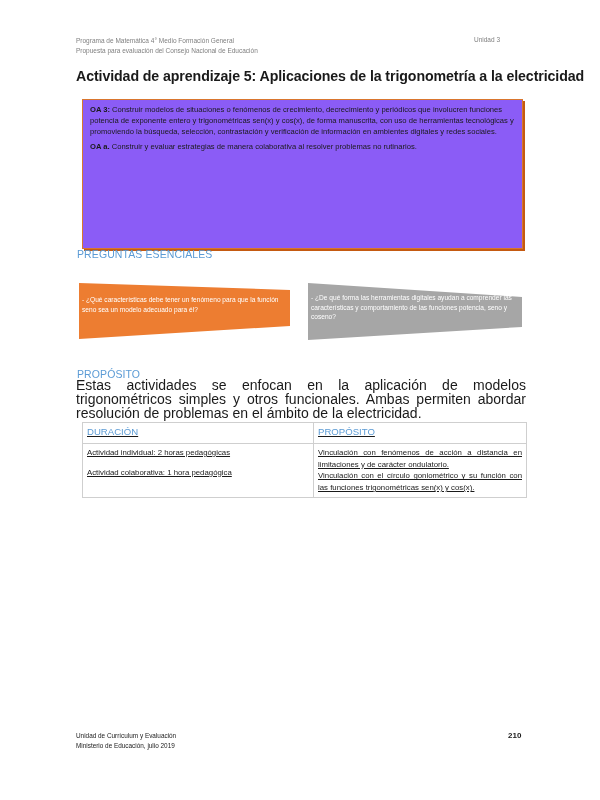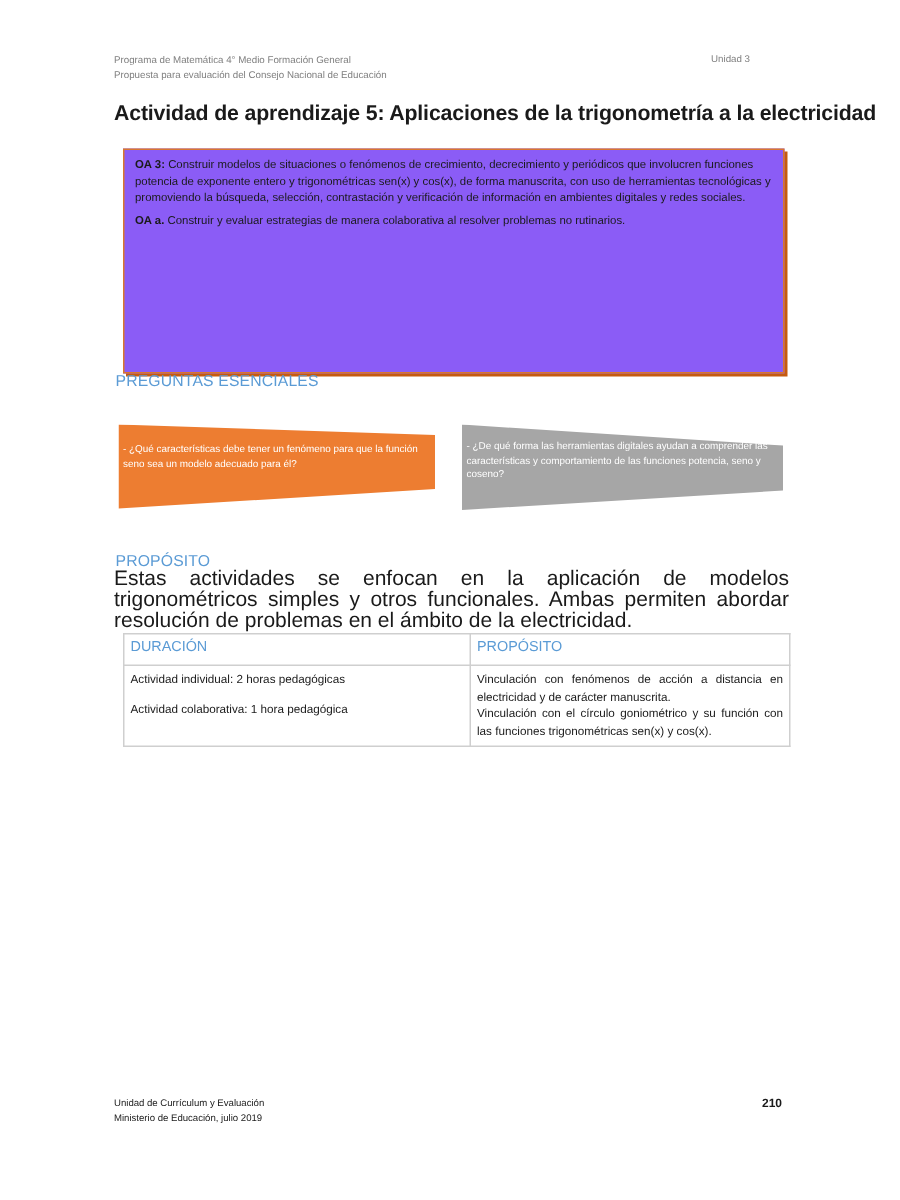--- a/index.html
+++ b/index.html
@@ -17,21 +17,21 @@
   }
   .oa-box p { margin: 0 0 4px 0; font-size: 7.6px; line-height: 11px; color: #1a1a1a; }
   .oa-box p b { font-weight: bold; }
   .sec-title { position: absolute; font-size: 10.5px; color: #5b9bd5; letter-spacing: 0.1px; }
   .banner { position: absolute; }
   .banner svg { position: absolute; left: 0; top: 0; }
   .banner .txt { position: absolute; font-size: 6.6px; line-height: 9.5px; color: #fff; }
   .purpose { position: absolute; left: 76px; top: 378px; width: 450px; font-size: 14px; line-height: 14px; text-align: justify; color: #1a1a1a; }
   table.info {
     position: absolute; left: 82px; top: 422px; width: 445px; border-collapse: collapse;
-    font-size: 7.8px; color: #1a1a1a;
+    font-size: 7.8px; color: #1a1a1a; text-decoration: underline;
   }
   table.info td, table.info th { border: 1px solid #cfcfcf; vertical-align: top; }
   table.info th { font-weight: normal; color: #5b9bd5; font-size: 9.6px; text-align: left; padding: 3px 4px; height: 14px; }
   table.info td { padding: 3px 4px; line-height: 11.7px; }
   .col1 { width: 222px; }
   .dur-line { margin-bottom: 8px; }
   .con p { margin: 0; text-align: justify; }
   .footer-left { position: absolute; left: 76px; top: 731px; font-size: 6.4px; line-height: 10px; color: #1a1a1a; }
   .footer-right { position: absolute; left: 508px; top: 731px; font-size: 8px; color: #1a1a1a; font-weight: bold; }
 </style>
@@ -75,21 +75,21 @@
       <tr>
     <th class="col1">DURACIÓN</th>
     <th>PROPÓSITO</th>
   </tr>
   <tr>
     <td class="col1">
       <div class="dur-line">Actividad individual: 2 horas pedagógicas</div>
       <div class="dur-line">Actividad colaborativa: 1 hora pedagógica</div>
     </td>
     <td class="con">
-      <p>Vinculación con fenómenos de acción a distancia en electricidad y de carácter manuscrita.</p>
+      <p>Vinculación con fenómenos de acción a distancia en limitaciones y de carácter ondulatorio.</p>
       <p>Vinculación con el círculo goniométrico y su función con las funciones trigonométricas sen(x) y cos(x).</p>
     </td>
   </tr>
 </tbody>
   </table>
 
 <div class="footer-left">
   <div>Unidad de Currículum y Evaluación</div>
   <div>Ministerio de Educación, julio 2019</div>
 </div>

